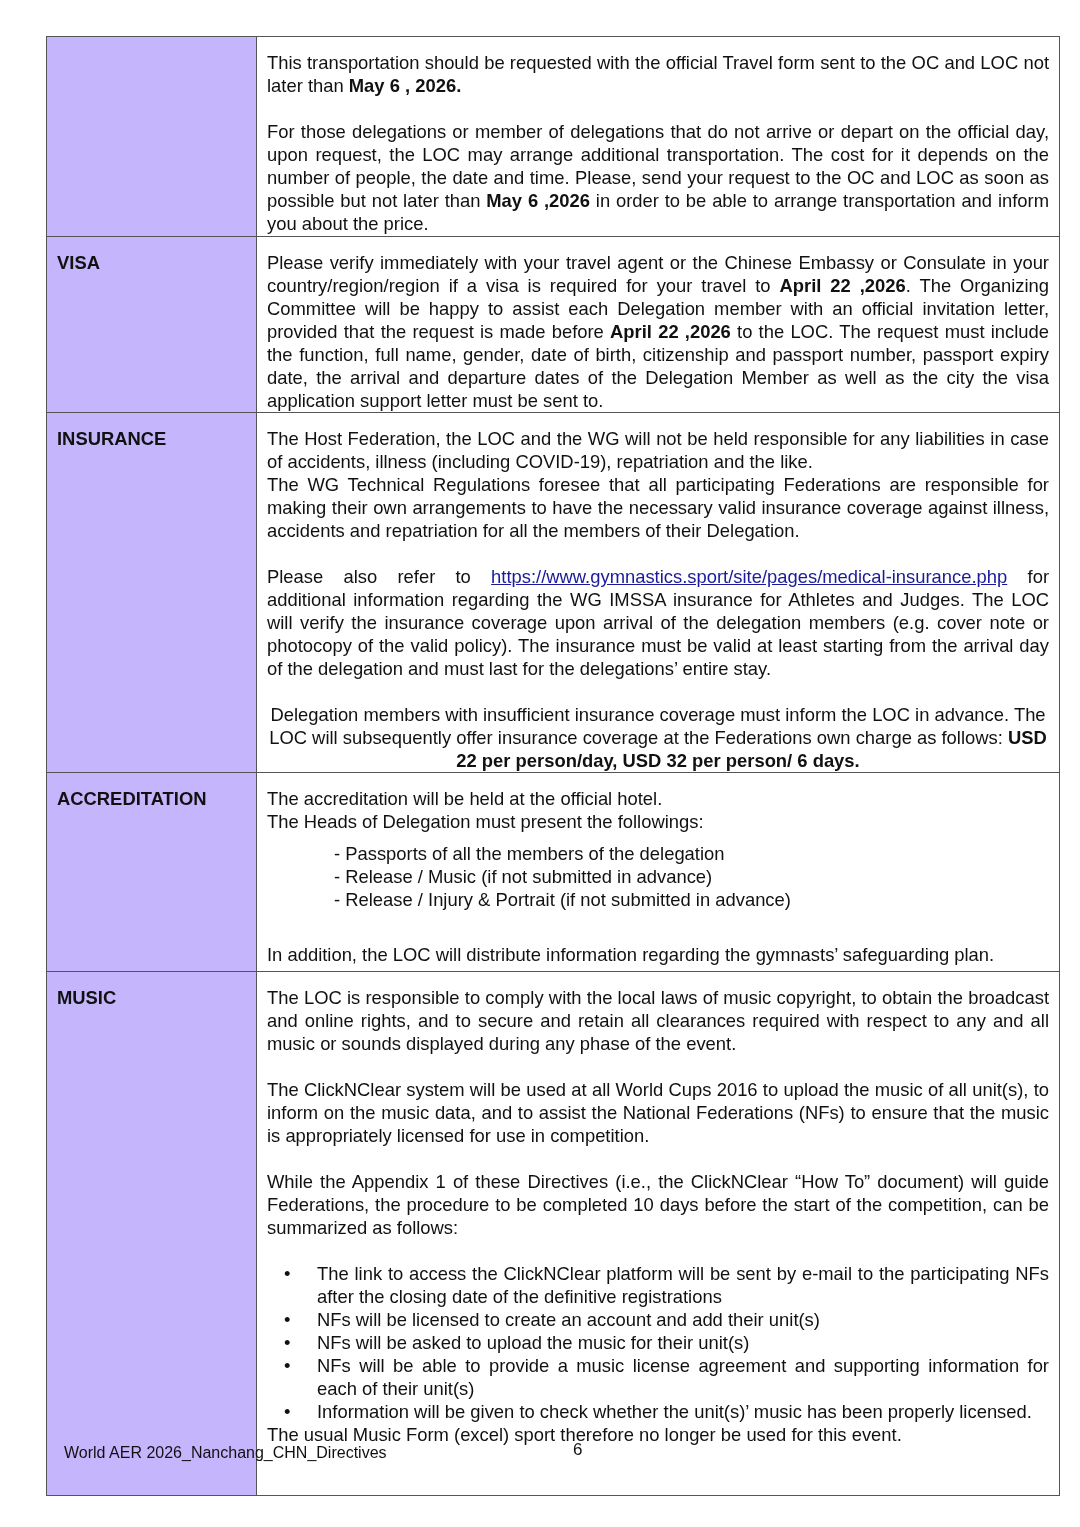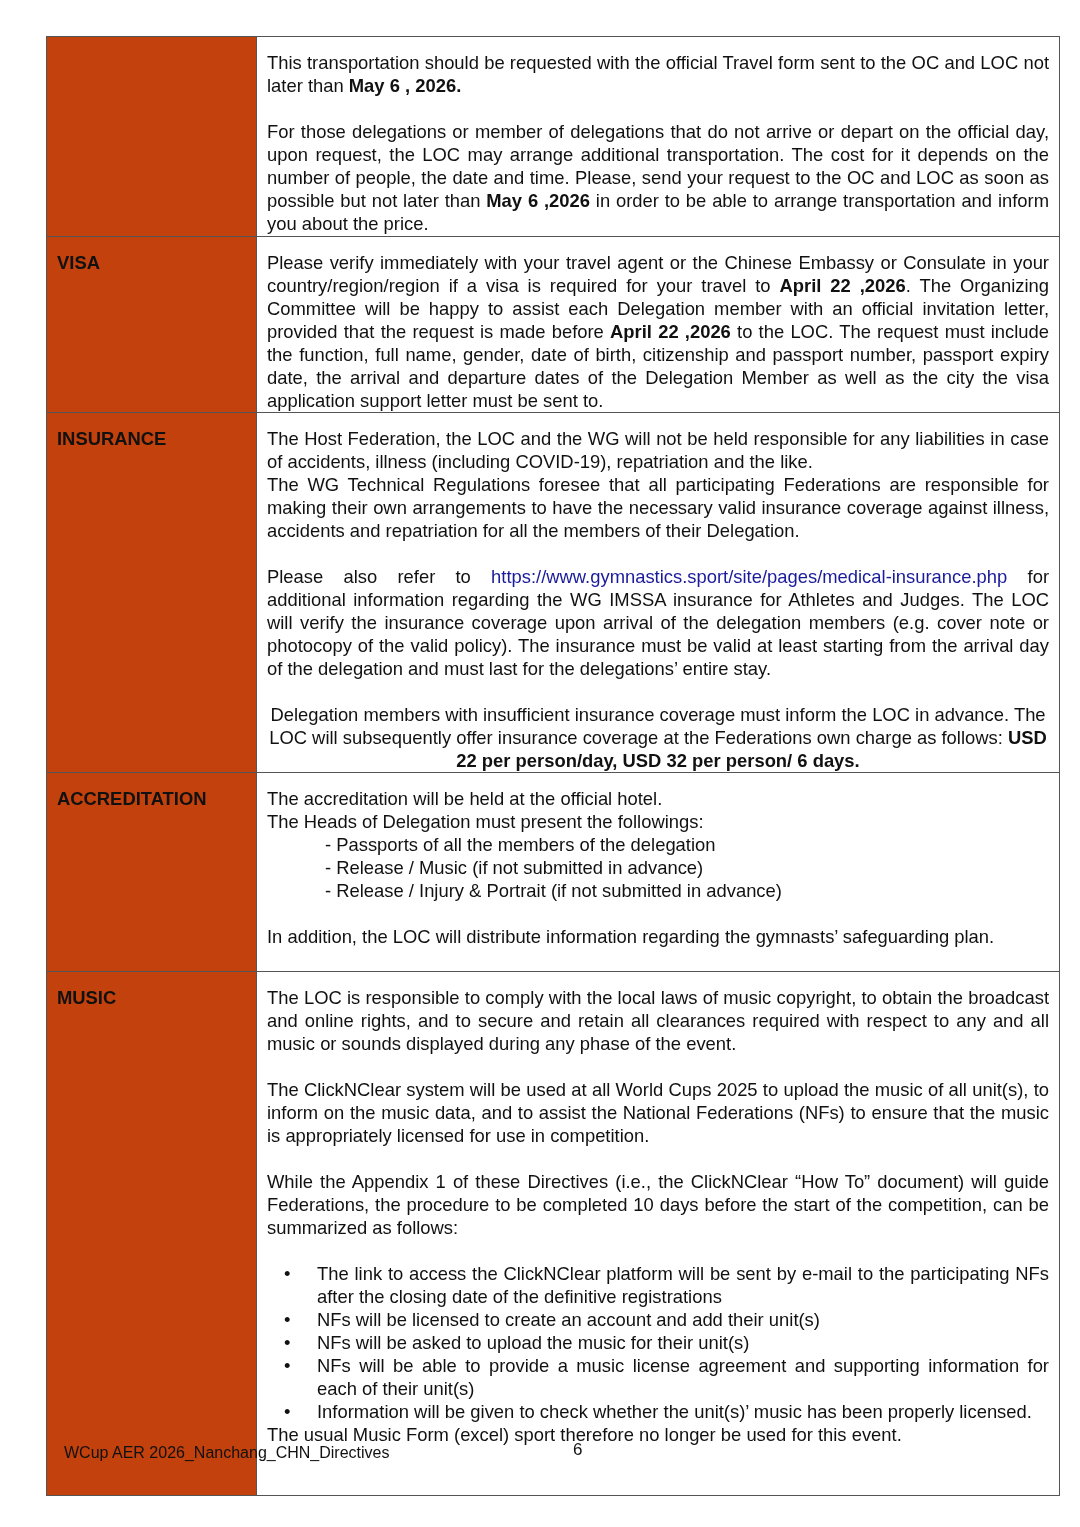--- a/index.html
+++ b/index.html
@@ -1,26 +1,26 @@
 <!DOCTYPE html>
 <html><head>
 <meta charset="utf-8">
 <style>
   html, body { margin: 0; padding: 0; background: #ffffff; }
   body { width: 1080px; height: 1527px; position: relative; overflow: hidden;
          font-family: "Liberation Sans", sans-serif; color: #111; font-size: 18.4px; line-height: 23px; }
   table.dir { position: absolute; left: 46px; top: 36px; width: 1014px; border-collapse: collapse; table-layout: fixed; }
   table.dir td { border: 1.5px solid #555; vertical-align: top; padding: 14px 10px 0 10px; }
-  td.lbl { width: 189px; background: #c2410c; font-weight: bold; padding-left: 10px; }
+  td.lbl { width: 189px; background: #c4b5fd; font-weight: bold; padding-left: 10px; }
   td.body { text-align: justify; padding-right: 10px; }
   p { margin: 0; }
   .gap { height: 23px; }
   b { font-weight: bold; }
-  a.lnk { color: #1a1a9a; }
-  ul.dash { list-style: none; margin: 0; padding-left: 58px; }
+  a.lnk { color: #1a1a9a; text-decoration: underline; }
+  ul.dash { list-style: none; margin: 9px; padding-left: 58px; }
   ul.dash li::before { content: "- "; }
   ul.bul { margin: 0; padding-left: 50px; list-style: none; }
   ul.bul li { position: relative; }
   ul.bul li .dot { position: absolute; left: -33px; top: 0; }
   .footer-left { position: absolute; left: 64px; top: 1441px; font-size: 16px; }
   .footer-page { position: absolute; left: 573px; top: 1438px; font-size: 17px; }
   .r1 td { height: 185px; }
   .r2 td { height: 161px; }
   .r3 td { height: 344px; }
   .r4 td { height: 184px; }
@@ -68,31 +68,31 @@
       </ul>
       <div class="gap"></div>
       <p>In addition, the LOC will distribute information regarding the gymnasts’ safeguarding plan.</p>
     </td>
   </tr>
   <tr class="r5">
     <td class="lbl">MUSIC</td>
     <td class="body">
       <p>The LOC is responsible to comply with the local laws of music copyright, to obtain the broadcast and online rights, and to secure and retain all clearances required with respect to any and all music or sounds displayed during any phase of the event.</p>
       <div class="gap"></div>
-      <p>The ClickNClear system will be used at all World Cups 2025 to upload the music of all unit(s), to inform on the music data, and to assist the National Federations (NFs) to ensure that the music is appropriately licensed for use in competition.</p>
+      <p>The ClickNClear system will be used at all World Cups 2016 to upload the music of all unit(s), to inform on the music data, and to assist the National Federations (NFs) to ensure that the music is appropriately licensed for use in competition.</p>
       <div class="gap"></div>
       <p>While the Appendix 1 of these Directives (i.e., the ClickNClear “How To” document) will guide Federations, the procedure to be completed 10 days before the start of the competition, can be summarized as follows:</p>
       <div class="gap"></div>
       <ul class="bul">
         <li><span class="dot">•</span><span>The link to access the ClickNClear platform will be sent by e-mail to the participating NFs after the closing date of the definitive registrations</span></li>
         <li><span class="dot">•</span><span>NFs will be licensed to create an account and add their unit(s)</span></li>
         <li><span class="dot">•</span><span>NFs will be asked to upload the music for their unit(s)</span></li>
         <li><span class="dot">•</span><span>NFs will be able to provide a music license agreement and supporting information for each of their unit(s)</span></li>
         <li><span class="dot">•</span><span>Information will be given to check whether the unit(s)’ music has been properly licensed.</span></li>
       </ul>
       <p>The usual Music Form (excel) sport therefore no longer be used for this event.</p>
     </td>
   </tr>
 </tbody>
   </table>
 
-<div class="footer-left">WCup AER 2026_Nanchang_CHN_Directives</div>
+<div class="footer-left">World AER 2026_Nanchang_CHN_Directives</div>
 <div class="footer-page">6</div>
 
 </body></html>

